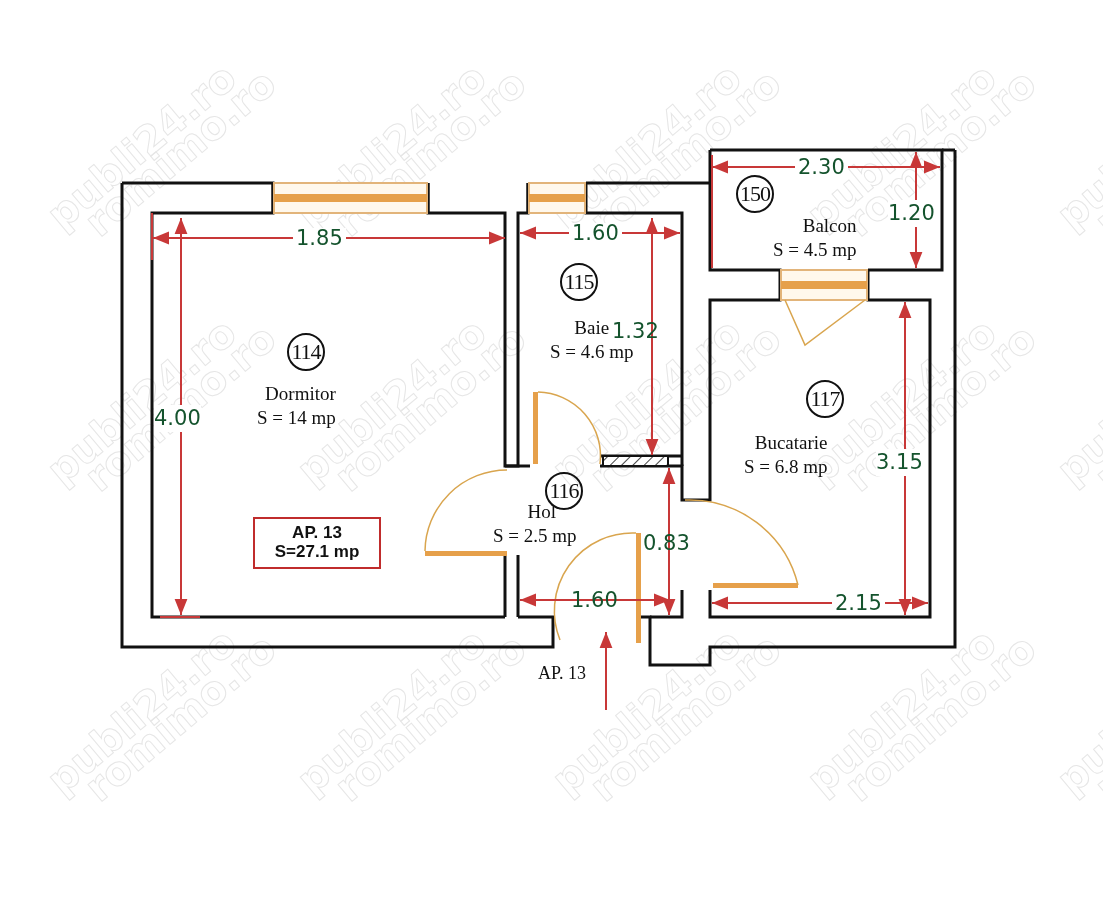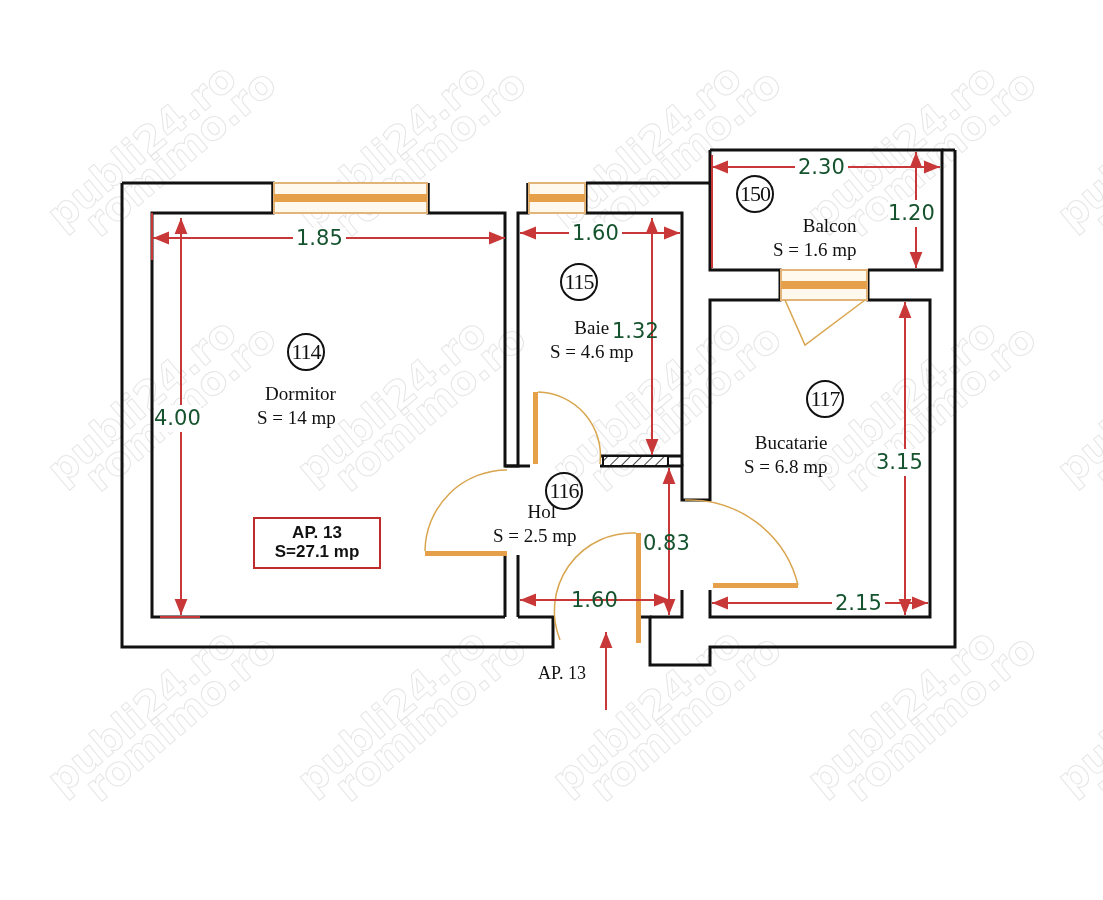--- a/index.html
+++ b/index.html
@@ -202,21 +202,21 @@
 
 <div class="room-num" style="left:806px;top:380px">117</div>
 <div class="room-label" style="left:744px;top:431px;text-align:right">
   <div>Bucatarie</div>
   <div>S = 6.8 mp</div>
 </div>
 
 <div class="room-num" style="left:736px;top:175px">150</div>
 <div class="room-label" style="left:773px;top:214px;text-align:right">
   <div>Balcon</div>
-  <div>S = 1.6 mp</div>
+  <div>S = 4.5 mp</div>
 </div>
 
 <div class="summary-box">
   <div>AP. 13</div>
   <div>S=27.1 mp</div>
 </div>
 
 <div class="entry-label" style="left:538px;top:663px">AP. 13</div>
 
 </body></html>

